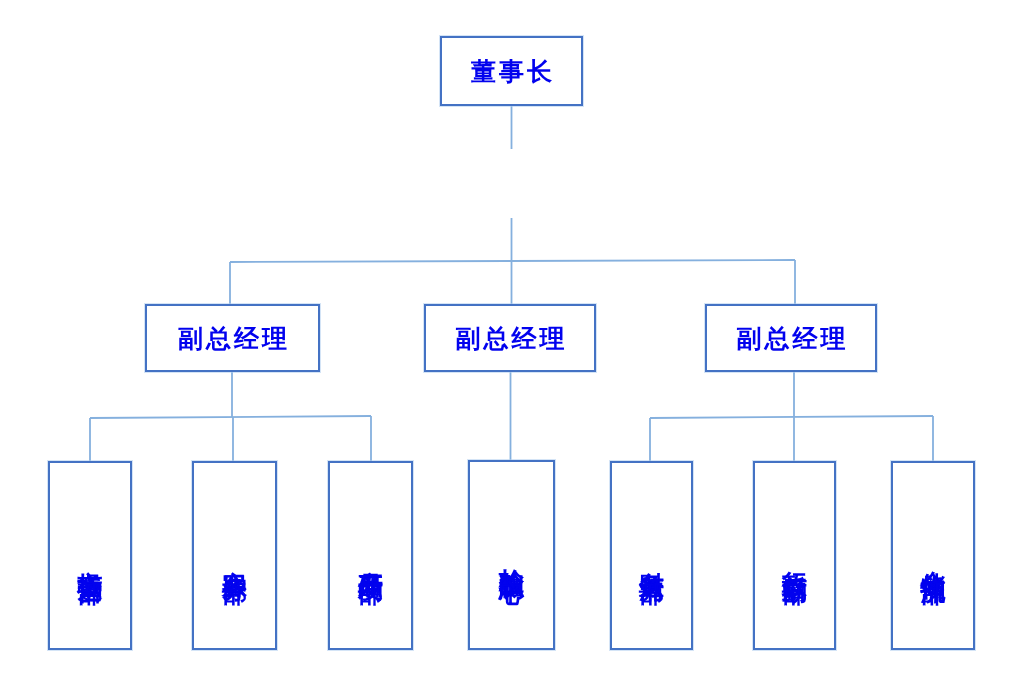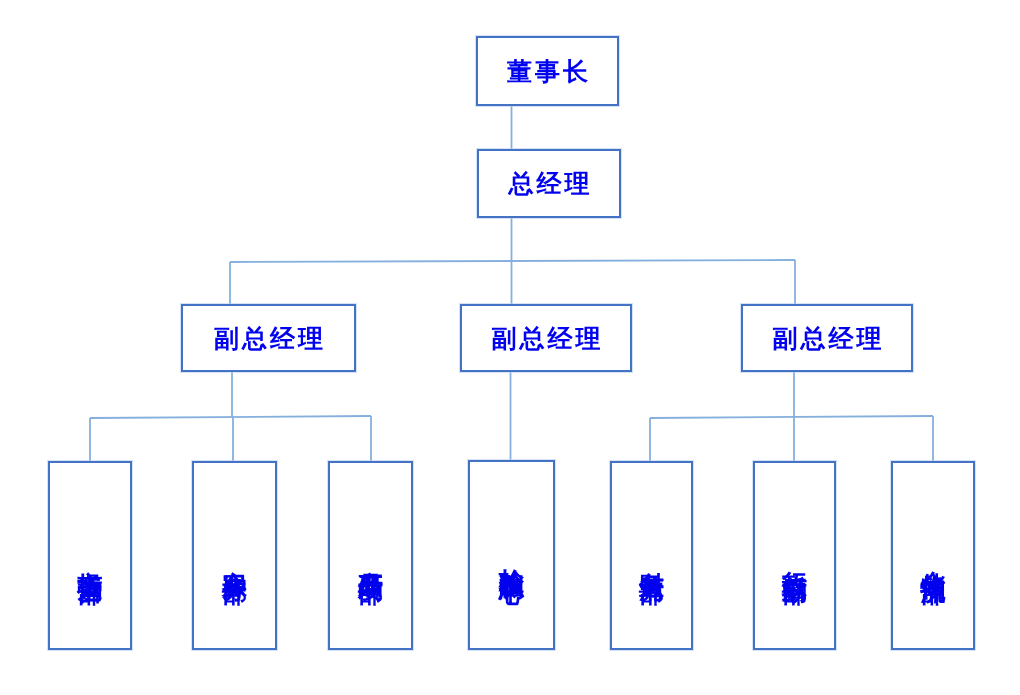--- a/index.html
+++ b/index.html
@@ -35,21 +35,21 @@
     border: 2px solid var(--box-border);
     box-shadow: 0 0 0 1px rgba(176, 206, 238, 0.55);
     background: var(--background);
     display: flex;
     align-items: center;
     justify-content: center;
     color: var(--text);
     font-weight: 700;
     font-size: 25px;
   }
-  .node.h { letter-spacing: 3px; text-indent: 3px; margin-left: 36px; }
+  .node.h { letter-spacing: 3px; text-indent: 3px; }
   .node.v span {
     writing-mode: vertical-rl;
     text-orientation: upright;
     letter-spacing: 2px;
     line-height: 1;
   }
   
   .chairman { left: 440px; top: 36px;  width: 143px; height: 70px; }
   
   .gm       { left: 441px; top: 149px; width: 144px; height: 69px; }
@@ -96,23 +96,20 @@
     <line x1="650" y1="418" x2="933" y2="416"></line>
     <line x1="650" y1="418" x2="650" y2="461"></line>
     <line x1="794" y1="417" x2="794" y2="461"></line>
     <line x1="933" y1="416" x2="933" y2="461"></line>
   </svg>
 
   <div class="node h chairman">
     <span>董事长</span>
   </div>
 
-  <div class="node h gm">
-    <span>总经理</span>
-  </div>
 
   <div class="node h deputy-0">
     <span>副总经理</span>
   </div>
   <div class="node h deputy-1">
     <span>副总经理</span>
   </div>
   <div class="node h deputy-2">
     <span>副总经理</span>
   </div>

